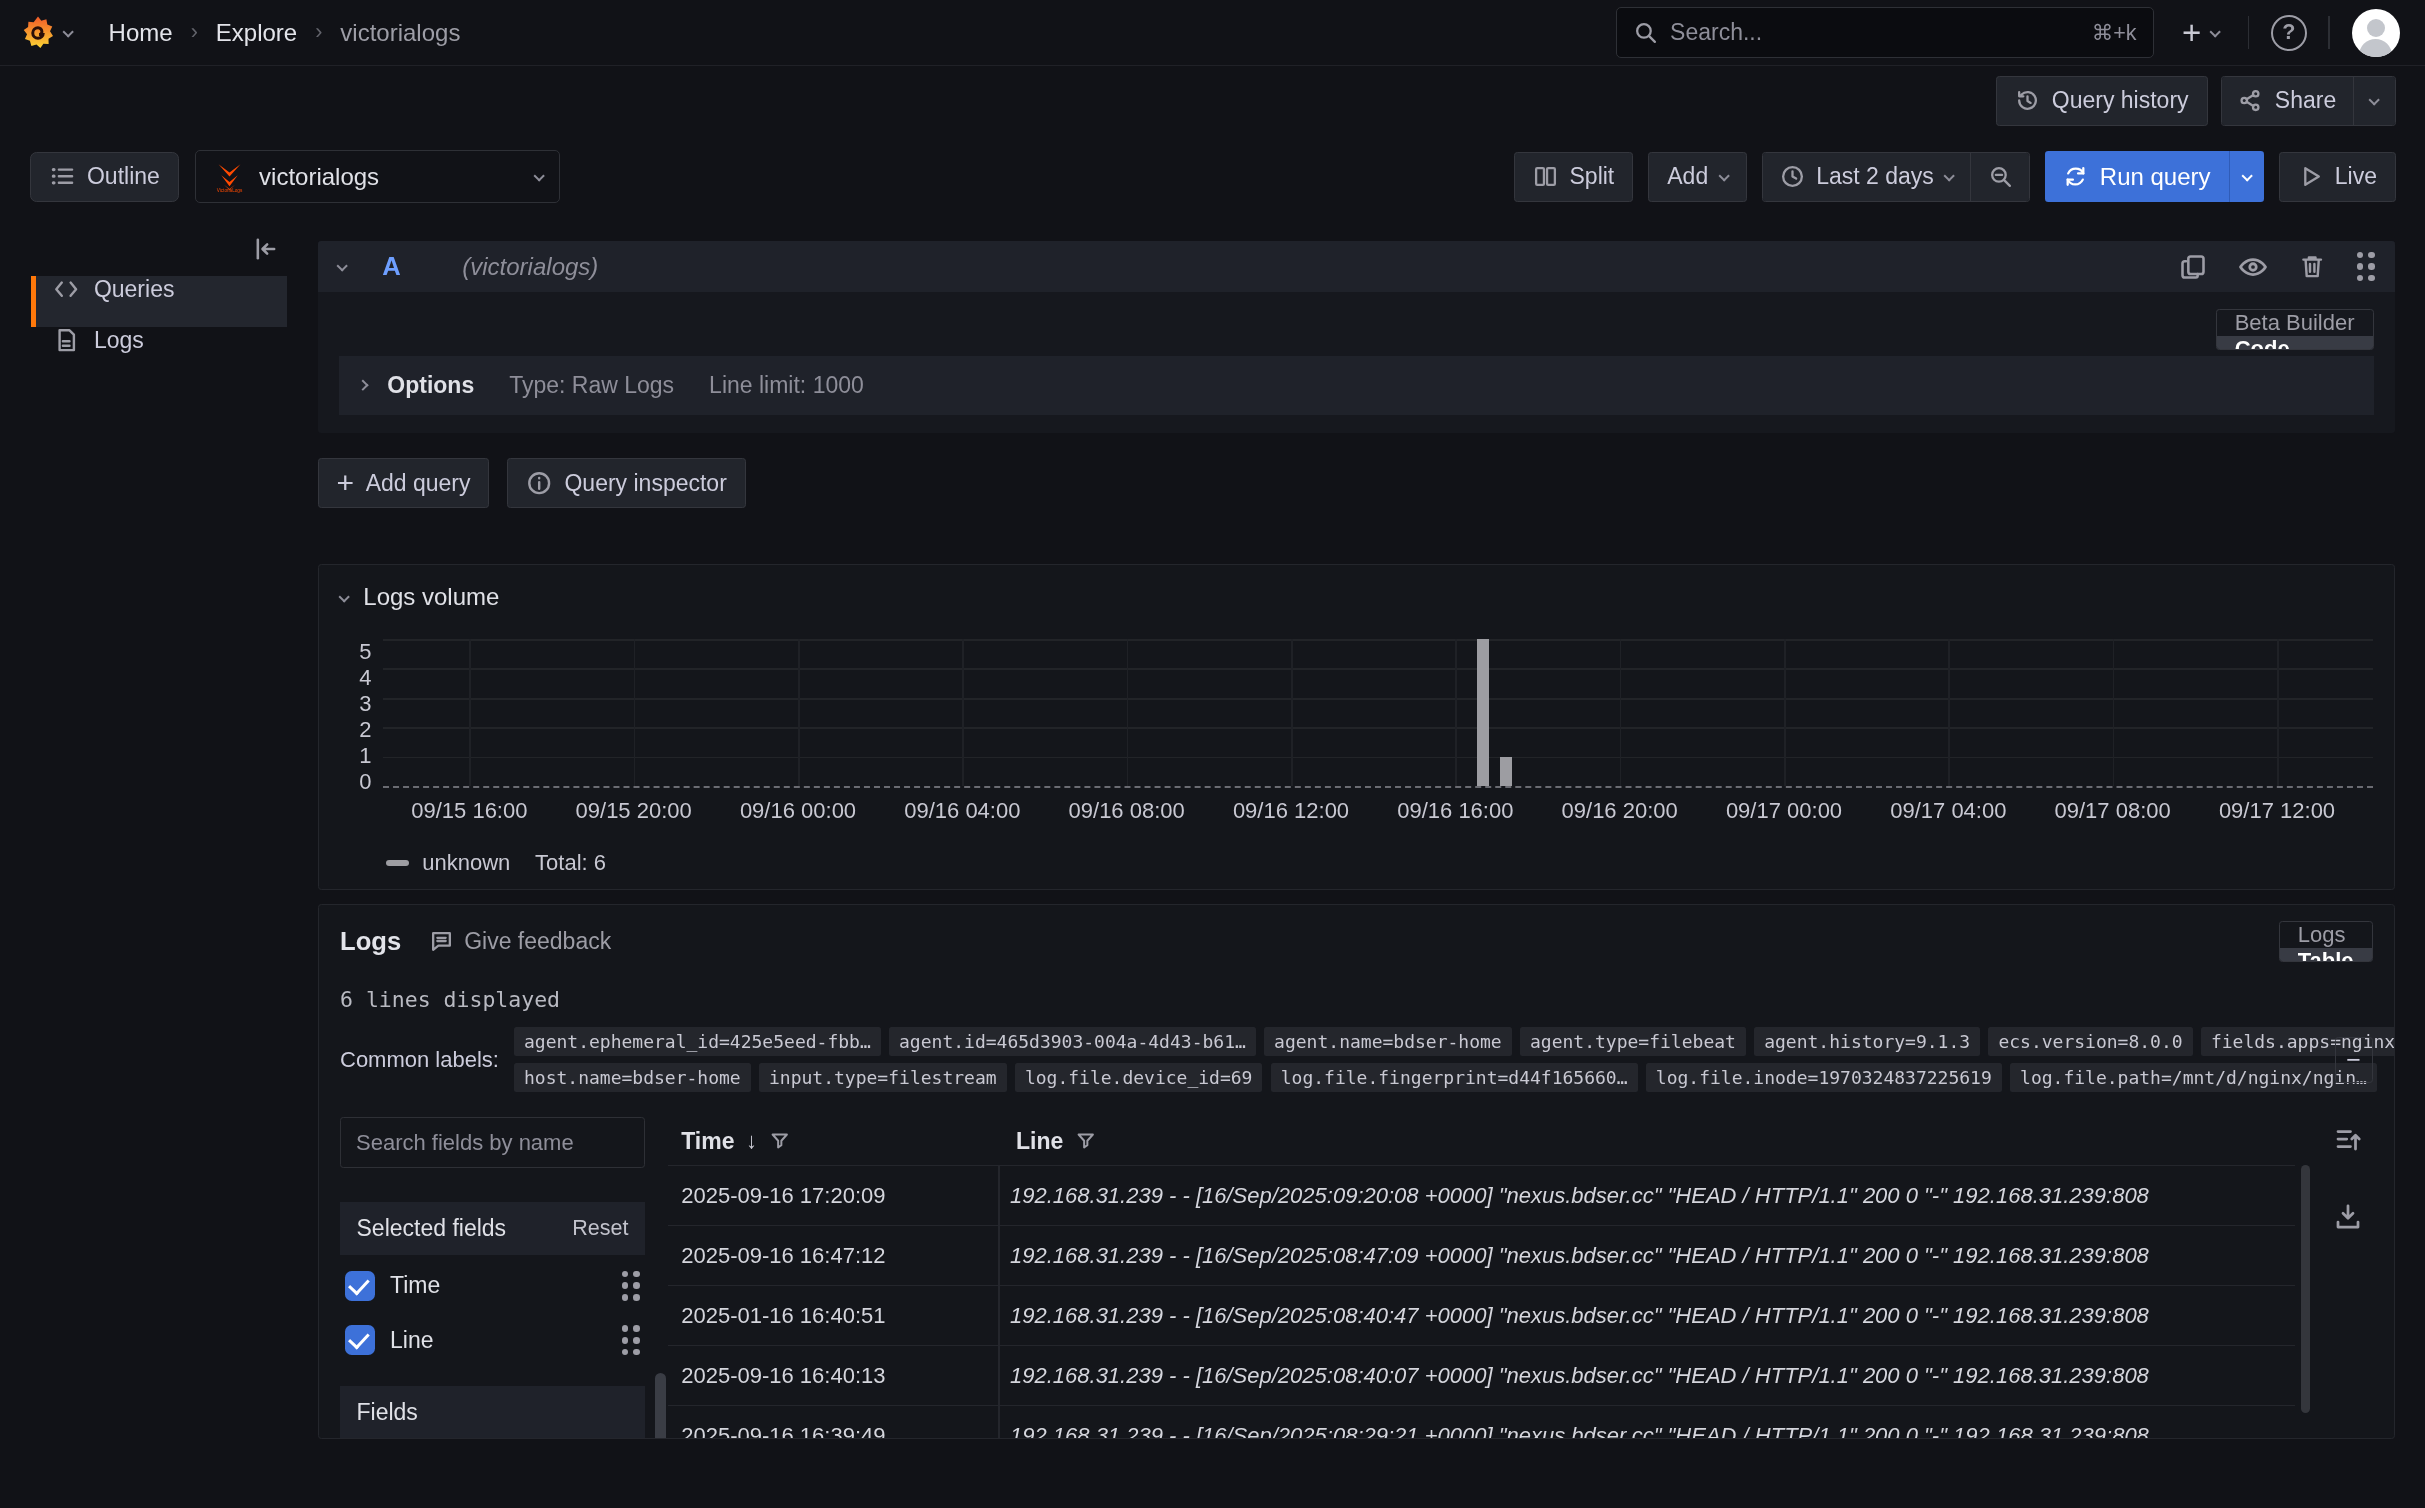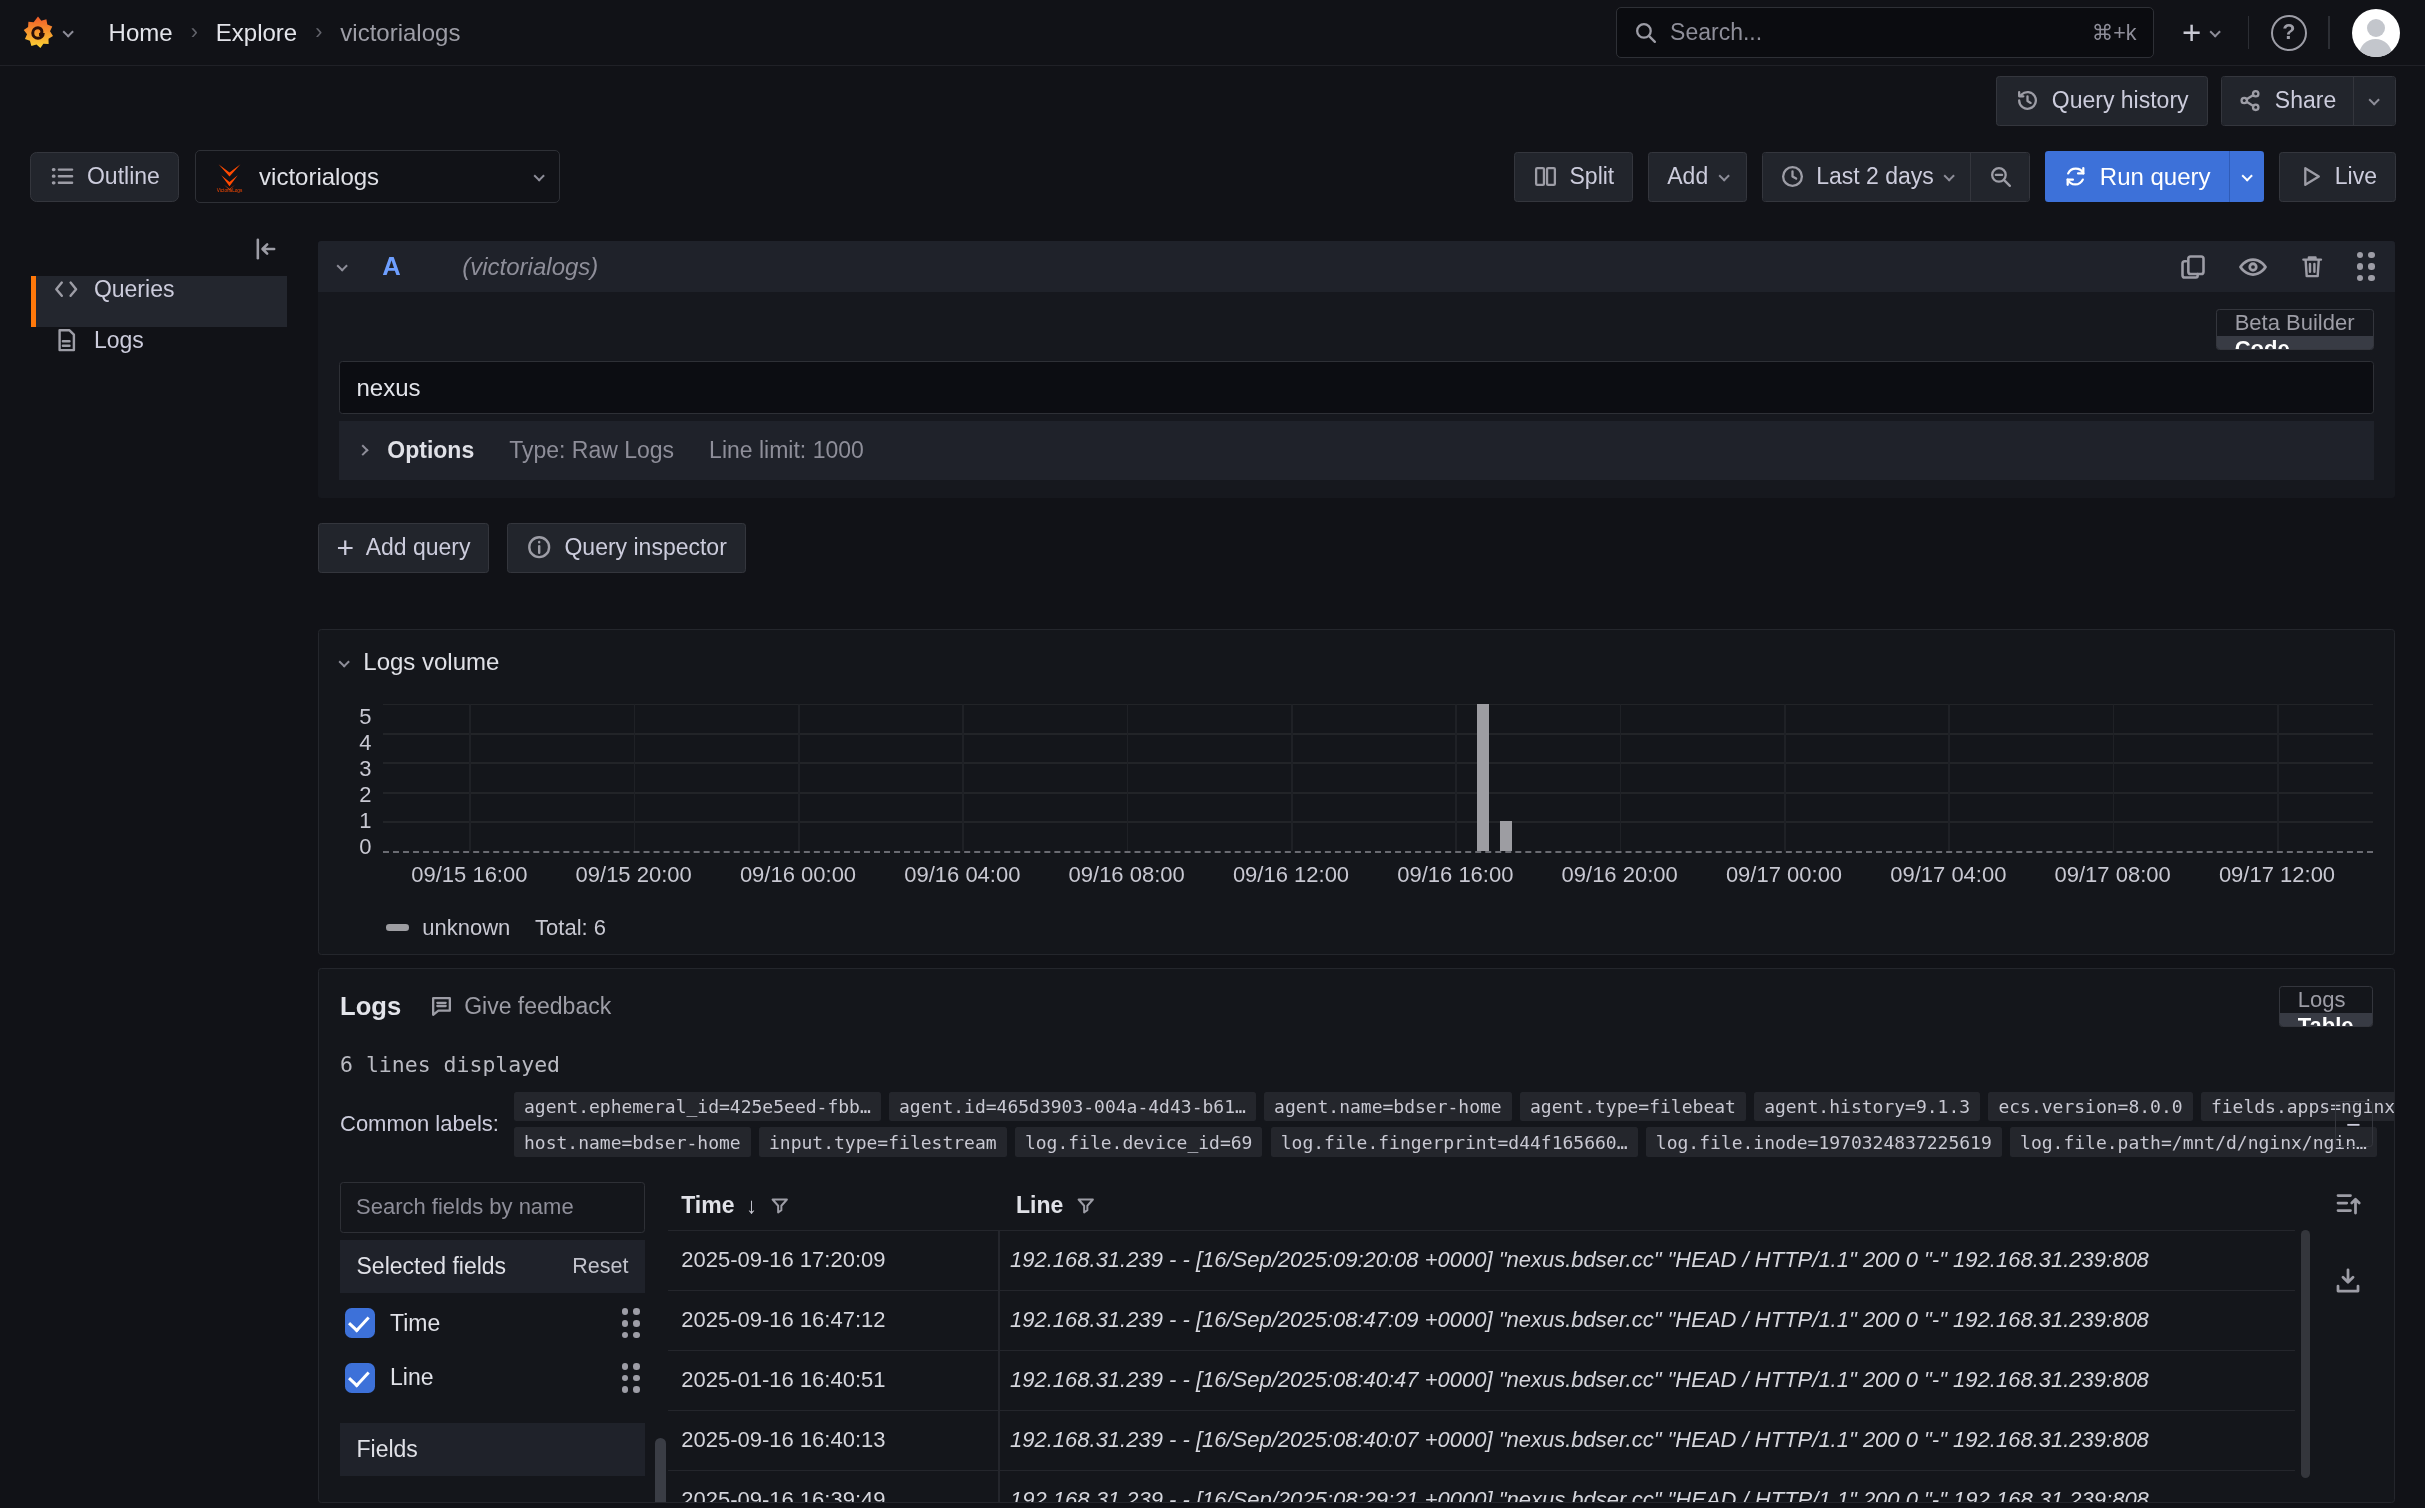--- a/index.html
+++ b/index.html
@@ -120,21 +120,21 @@
   .chip-rows { display:flex; flex-direction:column; gap:6.6px; min-width:0; }
   .chip-row { display:flex; gap:8.3px; white-space:nowrap; }
   .chip { background:#24262c; border-radius:2.5px; padding:4.1px 10px; font-size:18px; color:#c8c8d2; }
   .minusbtn { flex:none; width:38px; height:46px; border:1.7px solid #34363d; border-radius:3.3px;
     display:flex; align-items:center; justify-content:center; font-size:25px; color:#ccccdc; margin-left:11.6px; }
 
   .logs-body { display:flex; margin-top:25px; }
   .fields-col { width:328px; flex:none; position:relative; padding-right:23px; }
   .fsearch { height:51px; border:1.7px solid #2e3036; border-radius:3.3px; background:transparent;
     display:flex; align-items:center; padding:0 15px; color:#8e8e99; font-size:22px; }
-  .fsection { margin-top:7px; height:53px; background:#1f222a; display:flex; align-items:center;
+  .fsection { margin-top:34px; height:53px; background:#1f222a; display:flex; align-items:center;
     justify-content:space-between; padding:0 16.5px; font-size:23px; color:#e0e1e7; }
   .fsection .reset { color:#c2c3cc; font-size:21.5px; }
   .frow { height:48px; display:flex; align-items:center; gap:15px; padding:0 5px; margin-top:6.6px; }
   .cbx { width:30px; height:30px; border-radius:6.6px; background:#3d71d9; position:relative; flex:none; }
   .cbx::after { content:""; position:absolute; left:8.3px; top:4.1px; width:9px; height:15.7px;
     border-right:3.3px solid #fff; border-bottom:3.3px solid #fff; transform:rotate(43deg); }
   .frow .name { font-size:23px; color:#e0e1e7; flex:1; }
   .rail-scroll { position:absolute; right:1.7px; top:256px; bottom:-16.5px; width:11.6px;
     border-radius:6.6px; background:#3a3d45; }
 
@@ -343,23 +343,20 @@
             </div>
         </div>
       </div>
       <div class="qbody">
         <div class="mode-row">
           <div class="toggle">
             <div class="opt">Beta Builder</div>
             <div class="opt sel">Code</div>
           </div>
         </div>
-        <div class="qinput">
-          <span>nexus</span>
-        </div>
         <div class="opts-strip">
           <span class="chev sm right"></span>
           <span class="lbl" style="margin-left:-15px">Options</span>
           <span class="dim">Type: Raw Logs</span>
           <span class="dim">Line limit: 1000</span>
         </div>
       </div>
     </div>
 
     <div class="qactions">

